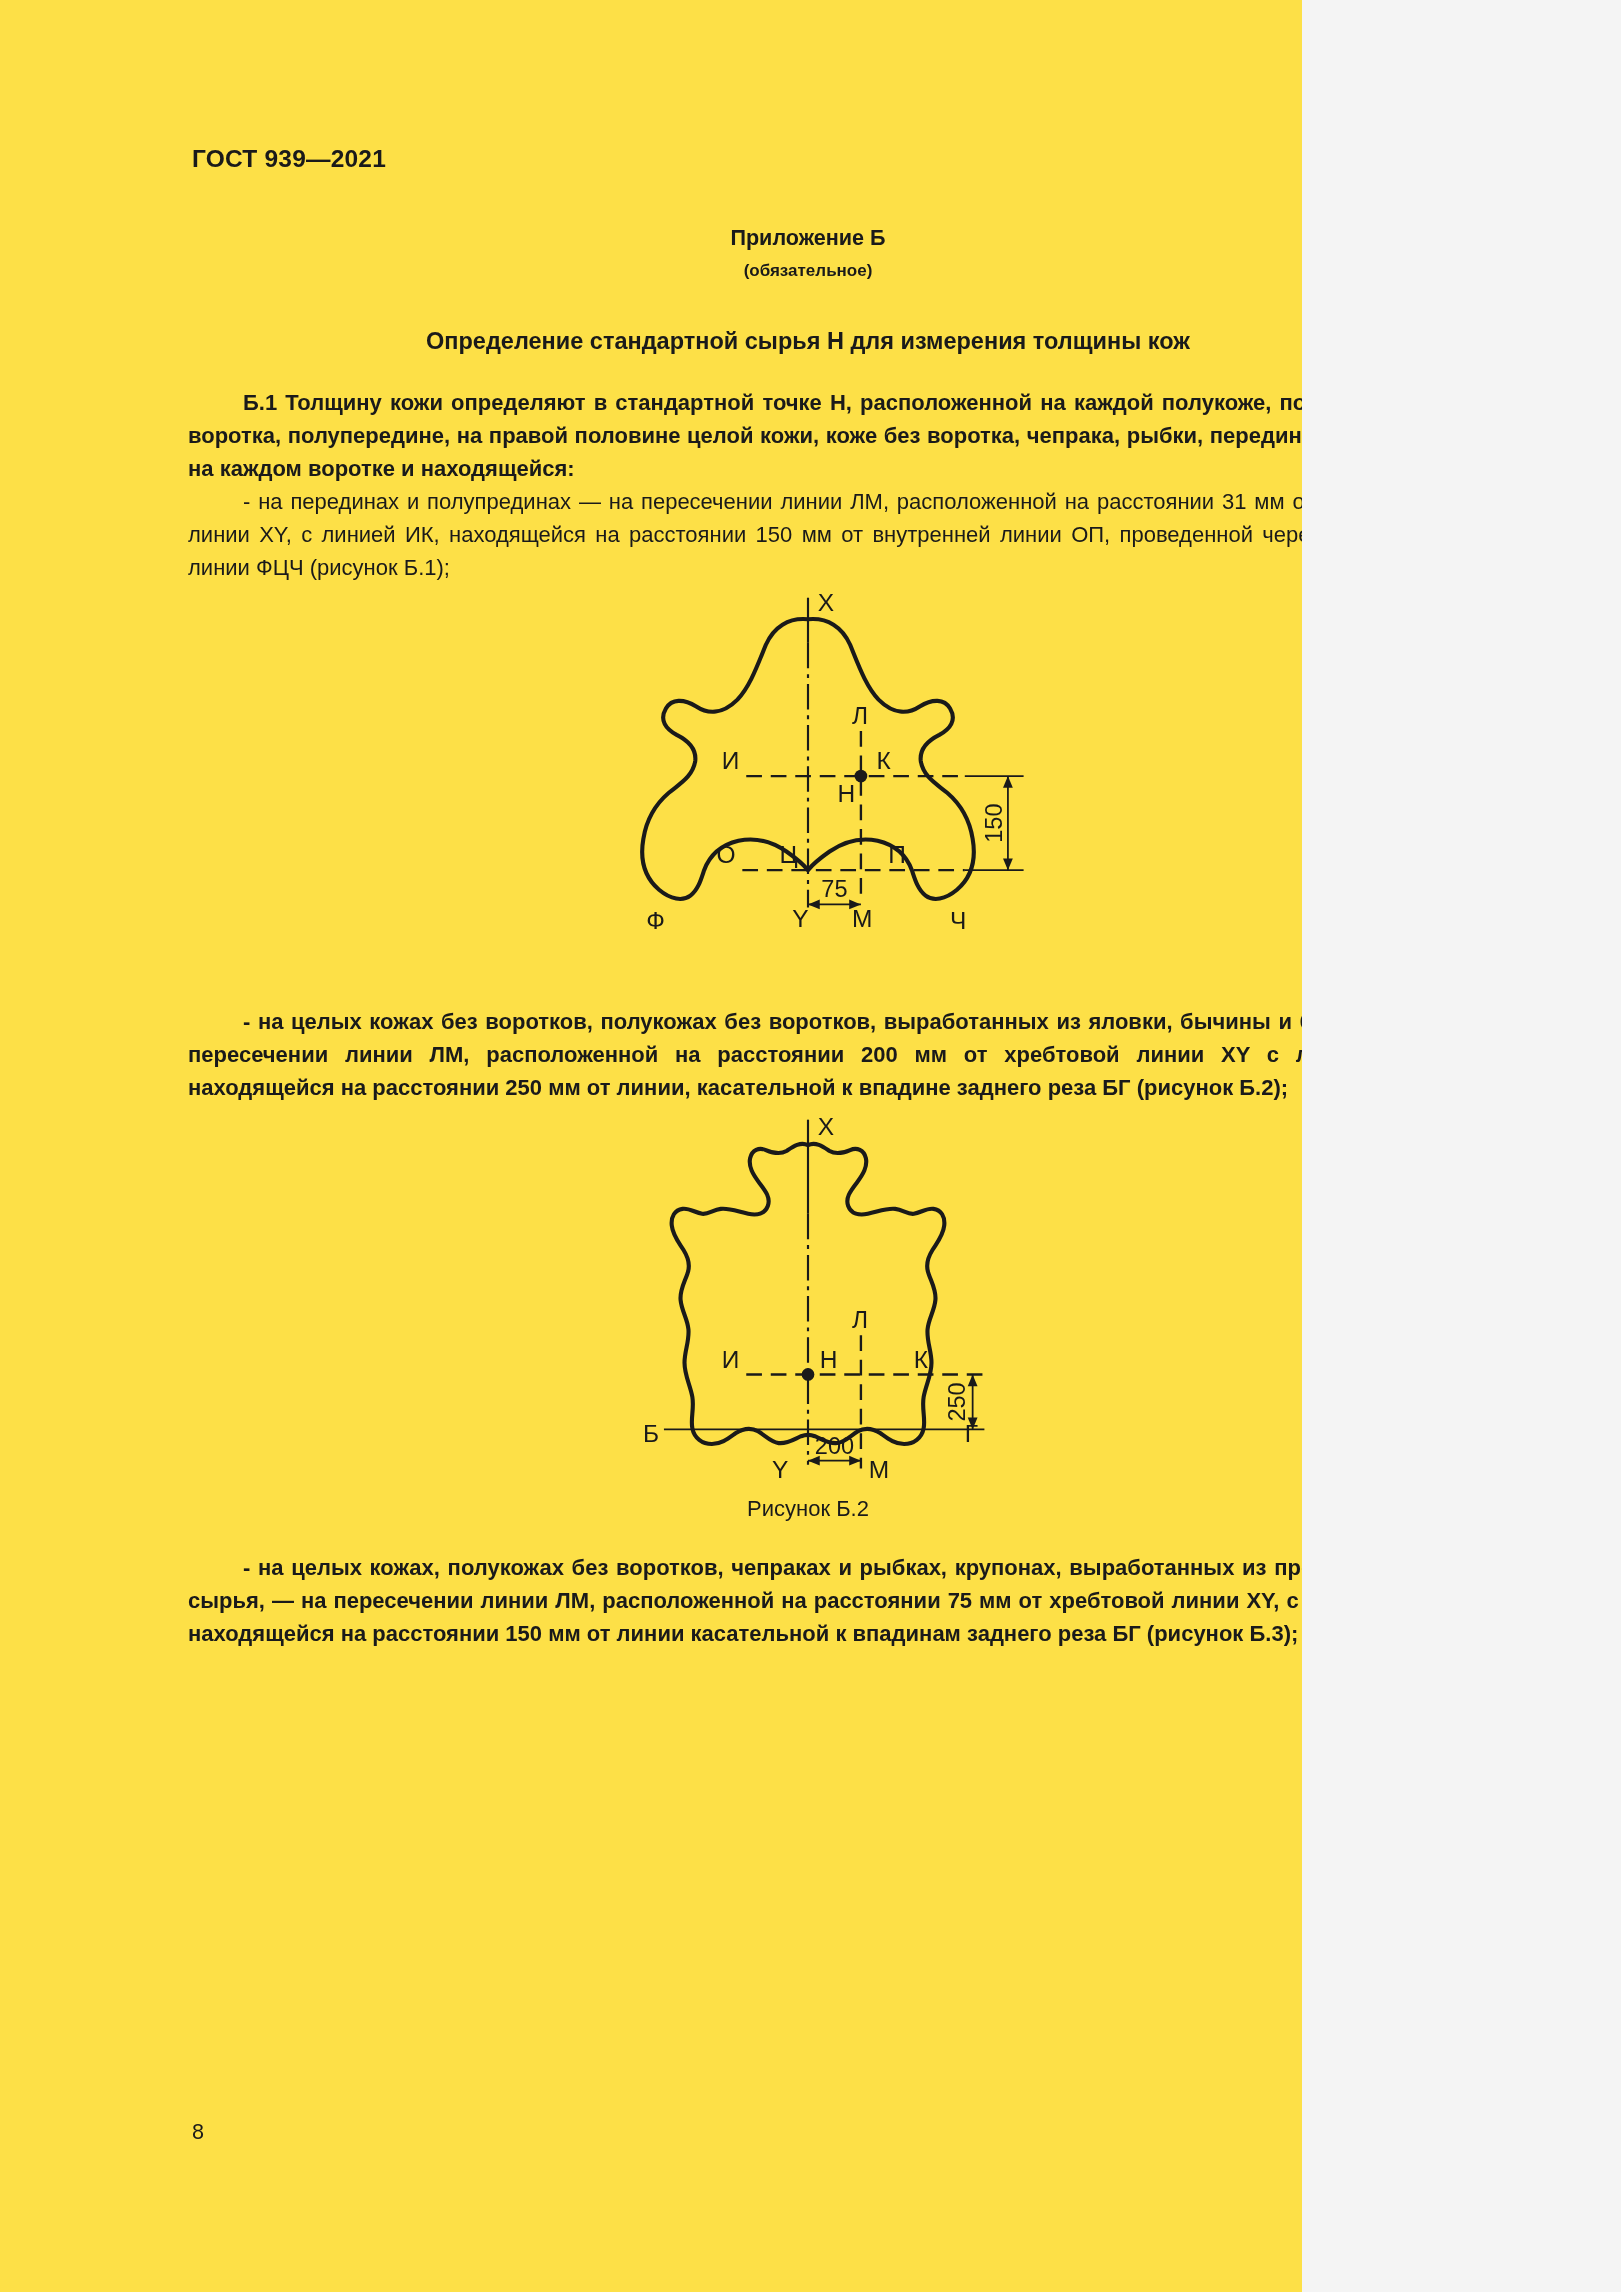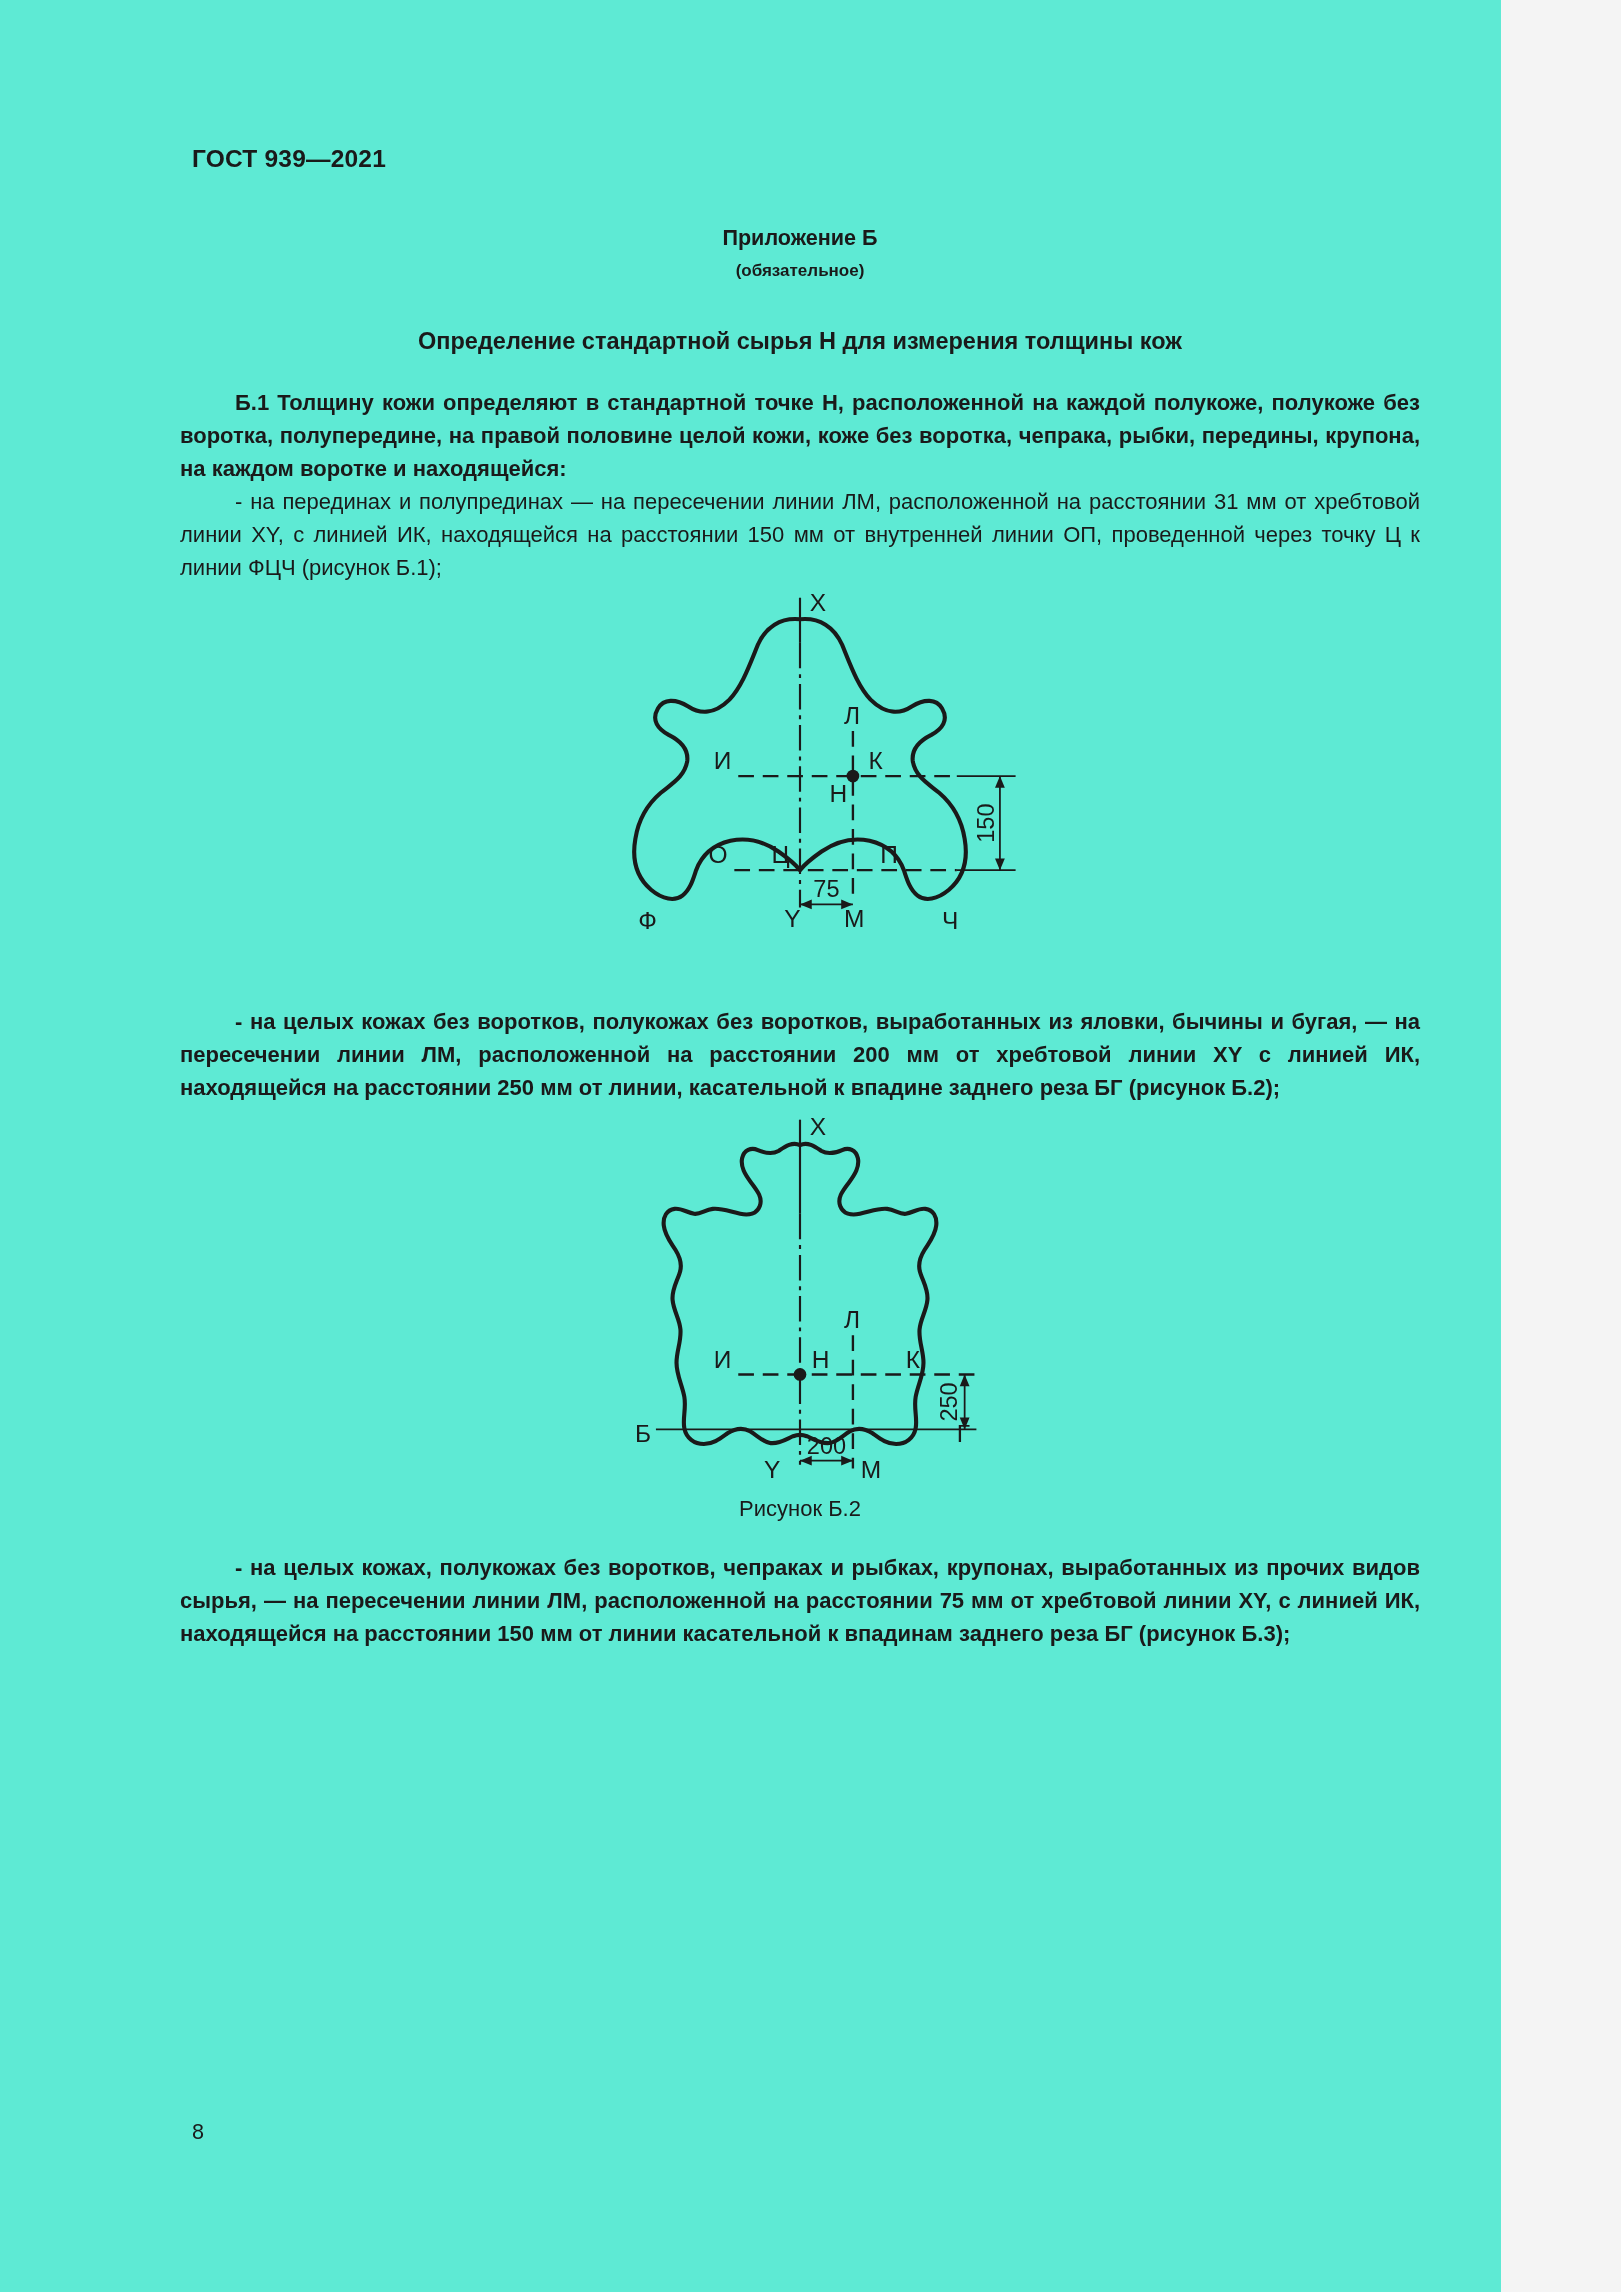--- a/index.html
+++ b/index.html
@@ -6,37 +6,37 @@
     margin: 0;
     padding: 0;
     background: #f4f4f4;
   }
   body {
     font-family: "Liberation Sans", sans-serif;
     color: #1a1a1a;
   }
   .page {
     position: relative;
-    width: 1501px;
+    width: 1302px;
     height: 2293px;
-    background: #5eead4;
+    background: #fde047;
     box-sizing: border-box;
     overflow: hidden;
   }
   .header {
     position: absolute;
     left: 192px;
     top: 145px;
     font-size: 24.5px;
     font-weight: bold;
     letter-spacing: 0.2px;
   }
   .content {
     position: absolute;
-    left: 180px;
+    left: 188px;
     top: 221px;
     width: 1240px;
   }
   .center {
     text-align: center;
   }
   .appendix-label {
     font-size: 21.6px;
     font-weight: bold;
     line-height: 33px;

